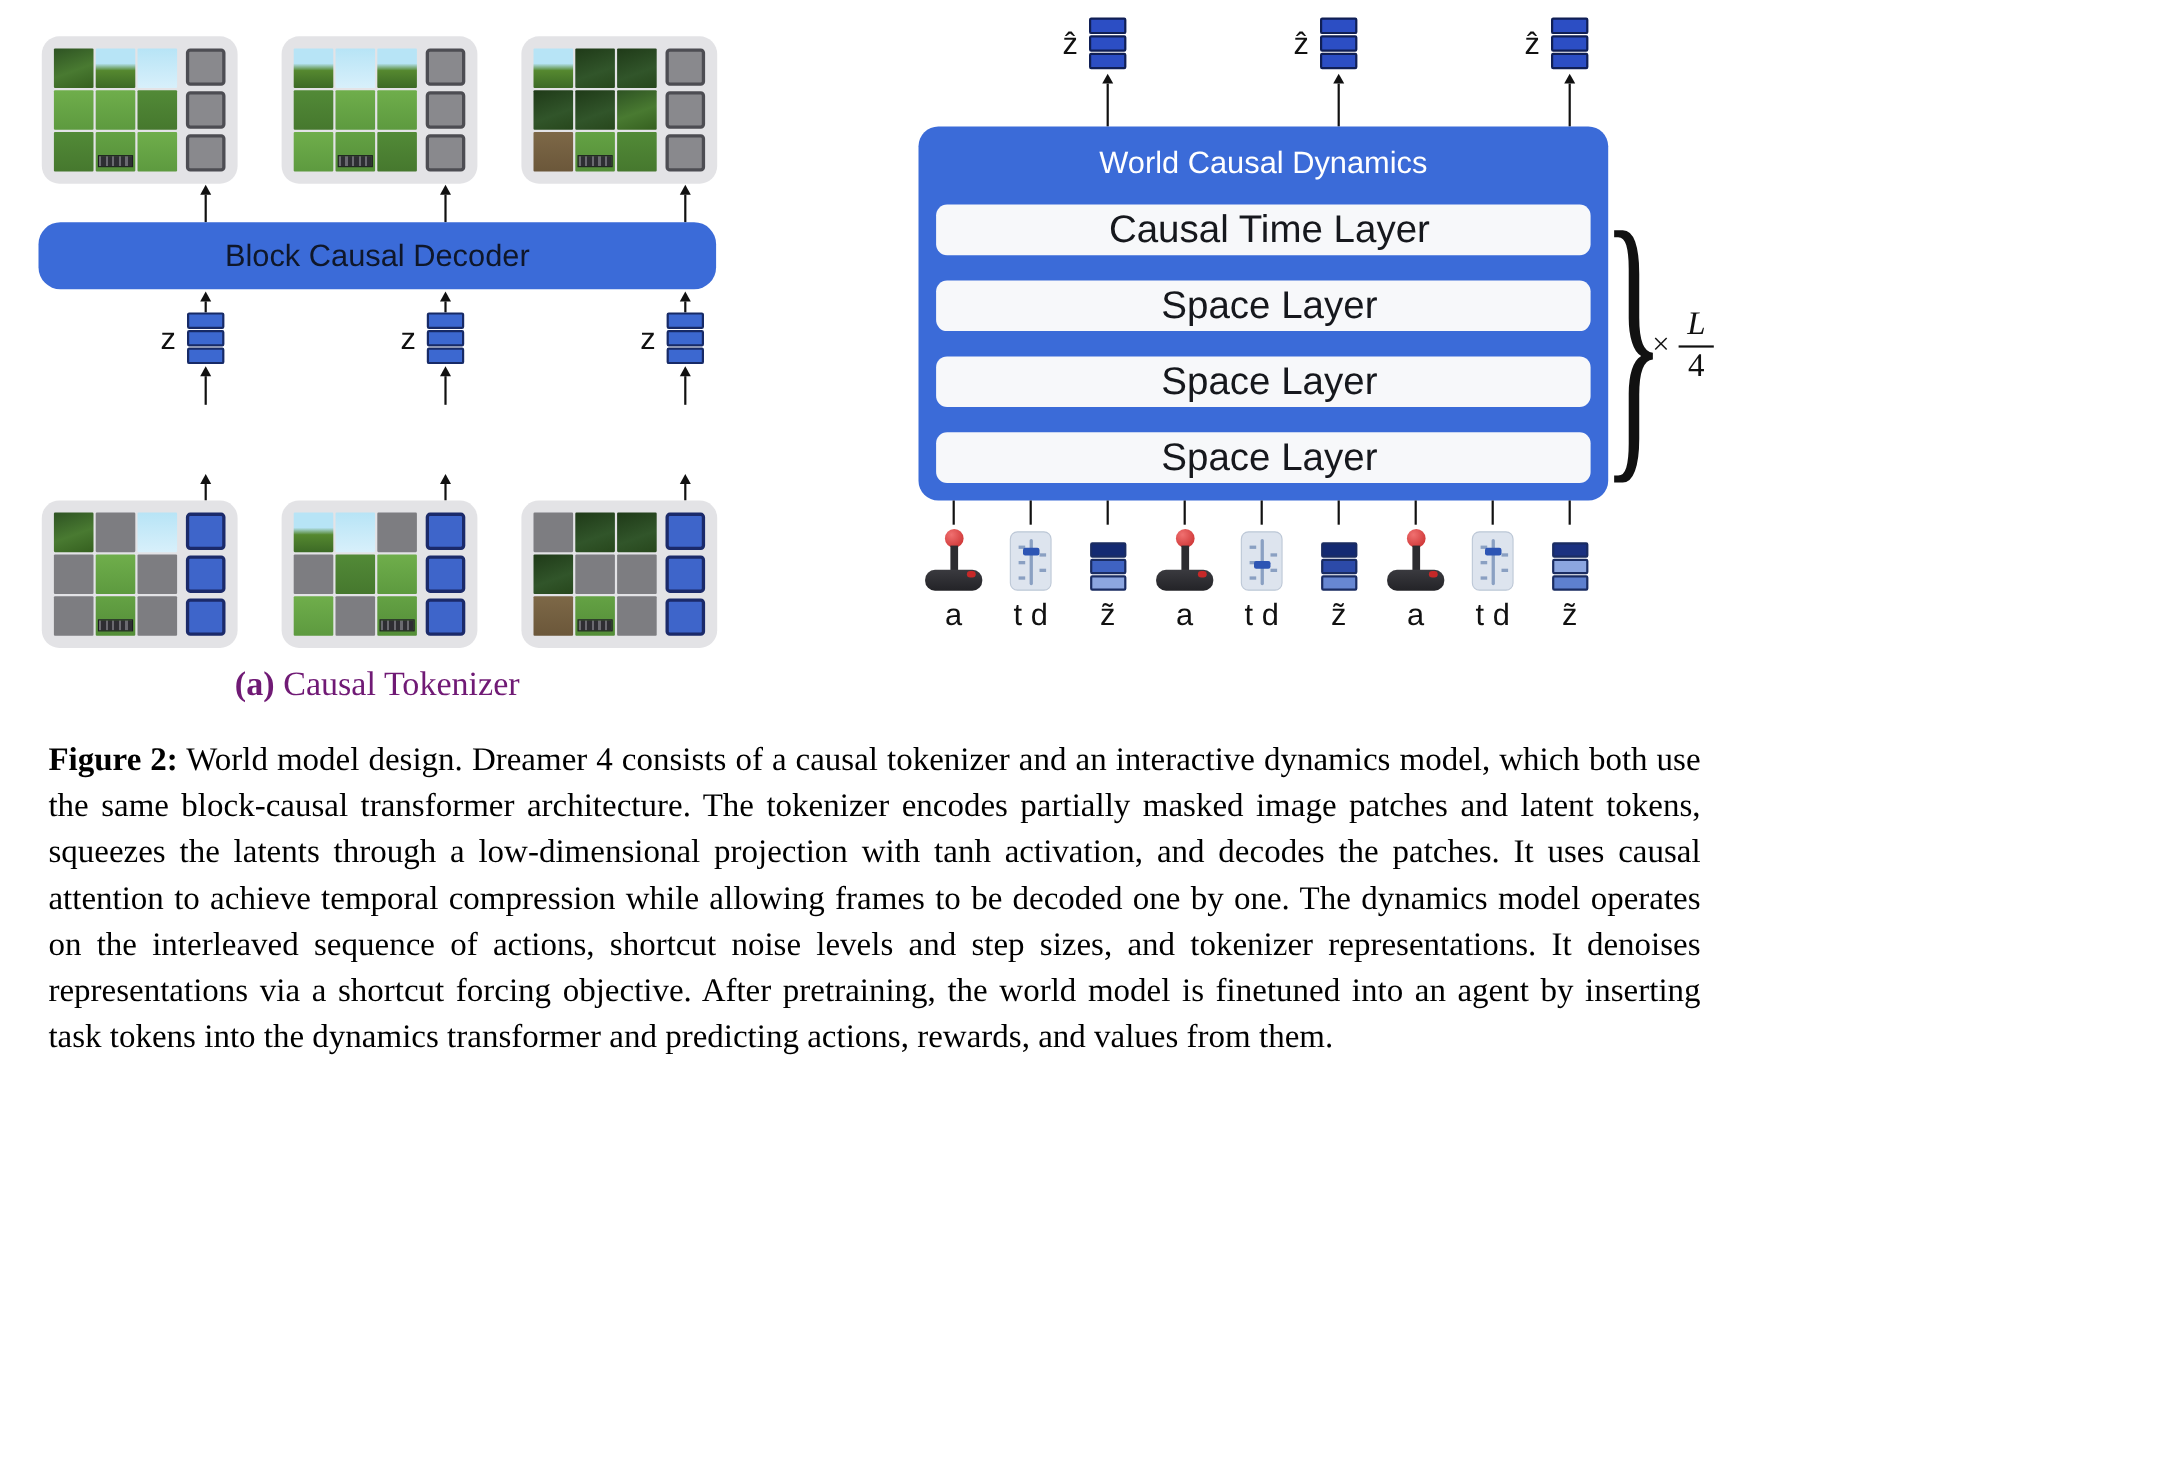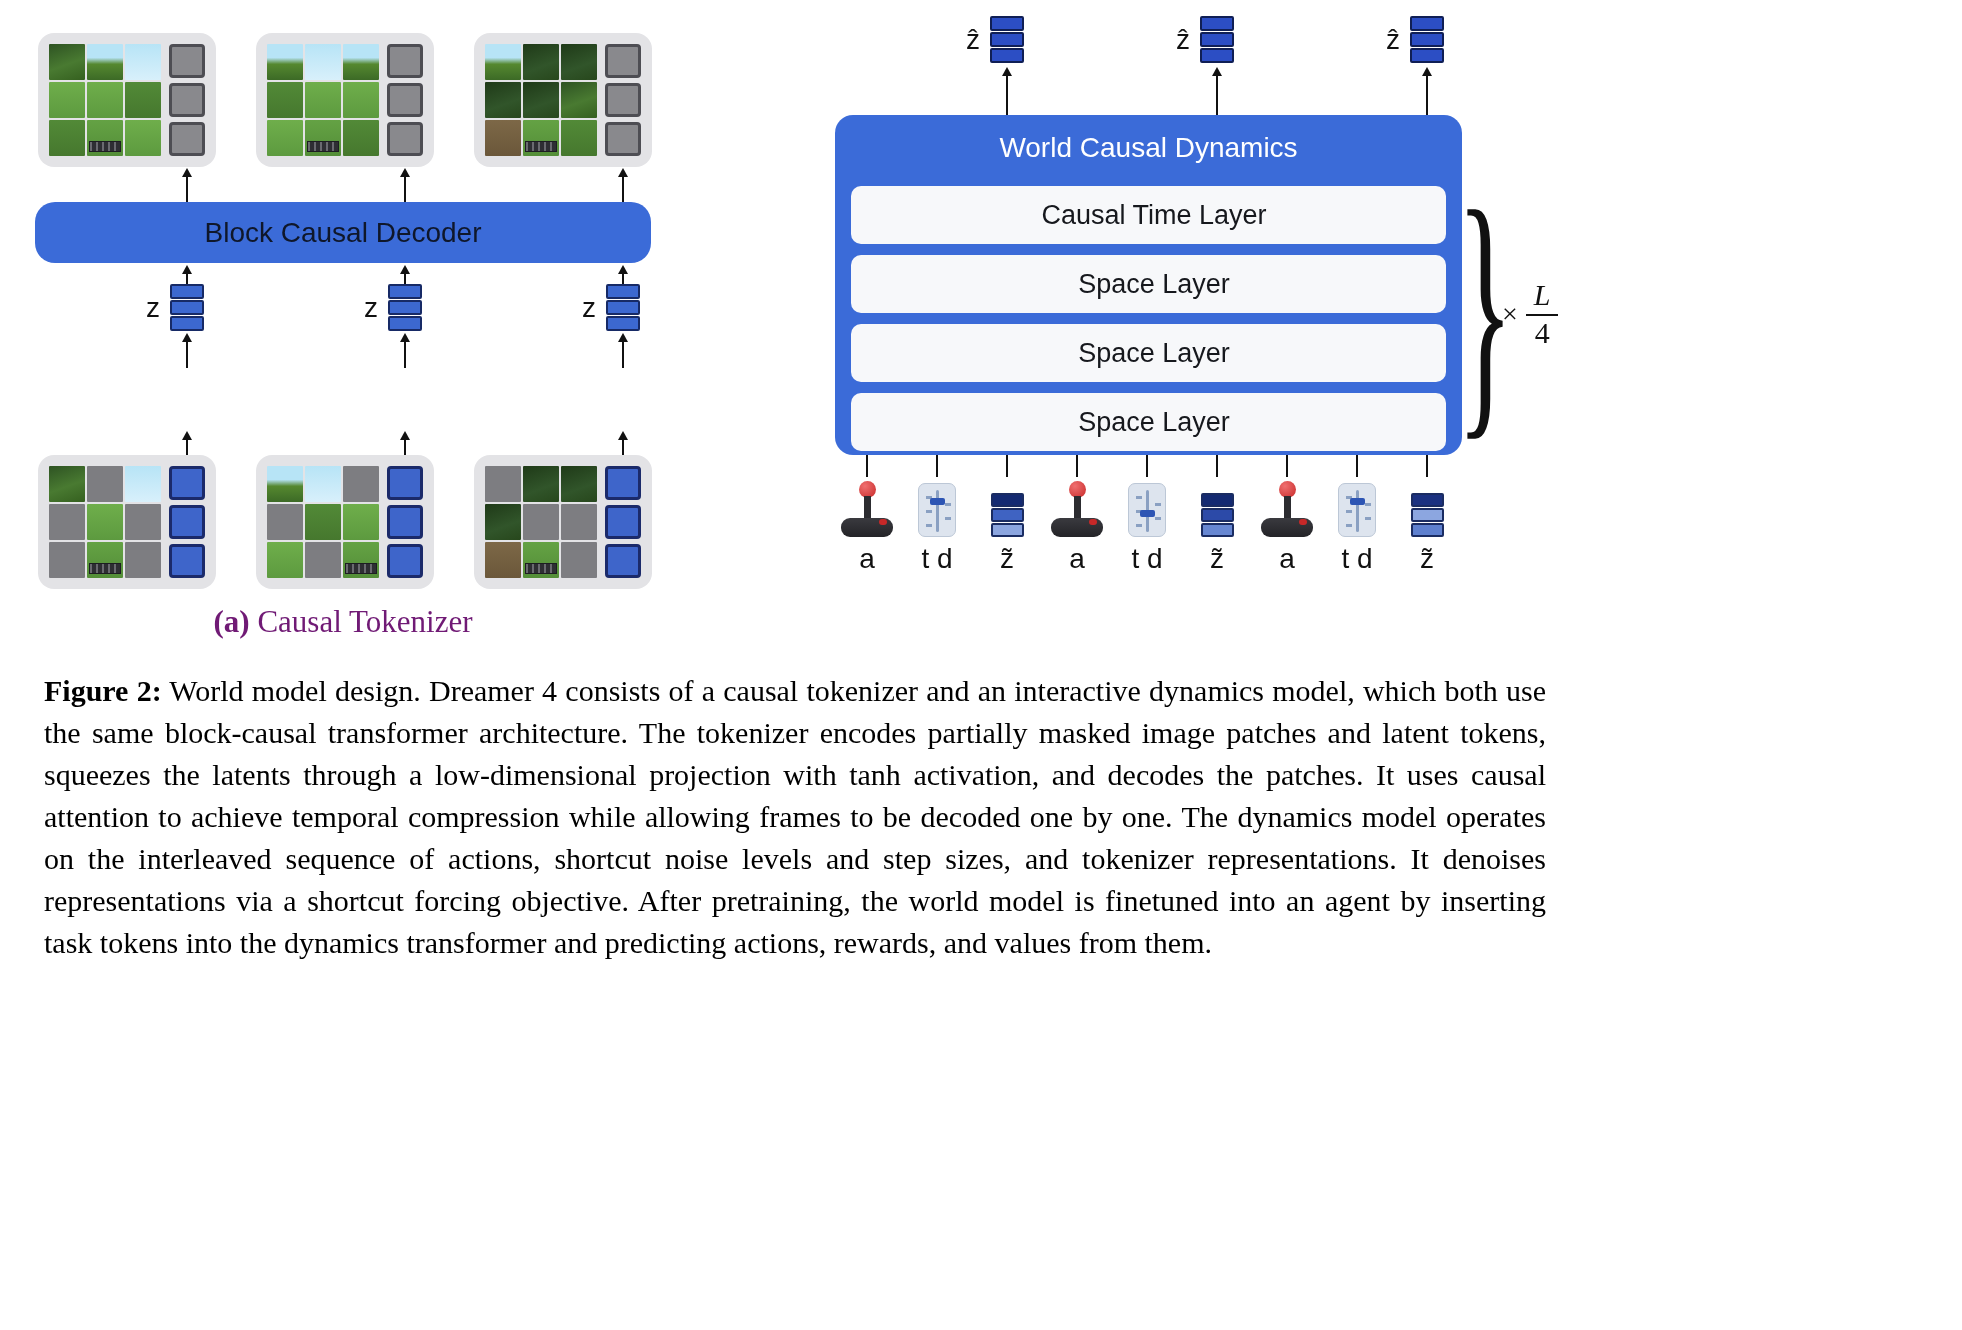--- a/index.html
+++ b/index.html
@@ -47,22 +47,22 @@
   .stack { display:flex; flex-direction:column; gap:1px; }
   .tok { border-radius:2px; }
   .tok-z    { width:34px; height:15px; background:var(--token-fill,#3c68d0); border:2.5px solid var(--token-border,#172a66); }
   .tok-zhat { width:34px; height:15px; background:var(--zhat-fill,#2c4ec4); border:2.5px solid var(--zhat-border,#101f55); }
   .tok-zt   { width:33px; height:14px; border:2px solid #1a2c62; }
 
   
   .dynbox { position:absolute; left:835px; top:115px; width:627px; height:340px;
             background:var(--blue,#3b6bd8); border-radius:18px; }
   .dyn-title { color:#fff; font-size:28px; text-align:center; margin-top:17px; }
-  .layer { position:absolute; left:16px; width:595px; height:58px; background:var(--layer-bg,#f7f8fa);
-           border-radius:10px; color:#16181d; font-size:27px; display:flex; align-items:center; justify-content:center;padding-left:11px; }
+  .layer { position:absolute; left:16px; width:595px; height:46px; background:var(--layer-bg,#f7f8fa);
+           border-radius:10px; color:#16181d; font-size:35px; display:flex; align-items:center; justify-content:center;padding-left:11px; }
 
   .brace { position:absolute; left:1464px; top:178px; width:42px; height:264px;
            display:flex; align-items:center; justify-content:center; color:#111; }
   .brace span { font-family:"Liberation Serif", serif; font-size:118px; line-height:1; transform:scaleY(2.35); }
   .repeat { position:absolute; left:1502px; top:278px; display:flex; align-items:center; gap:8px;
             font-family:"Liberation Serif", serif; color:#111; }
   .times { font-size:28px; }
   .frac { display:flex; flex-direction:column; align-items:center; font-size:30px; line-height:1.15; }
   .frac .num { font-style:italic; padding:0 8px 1px; border-bottom:2.5px solid #111; }
 

